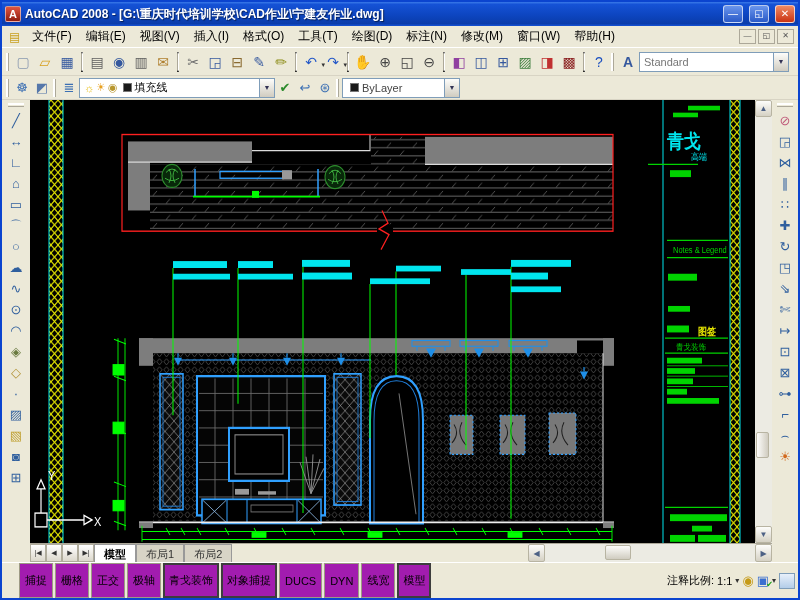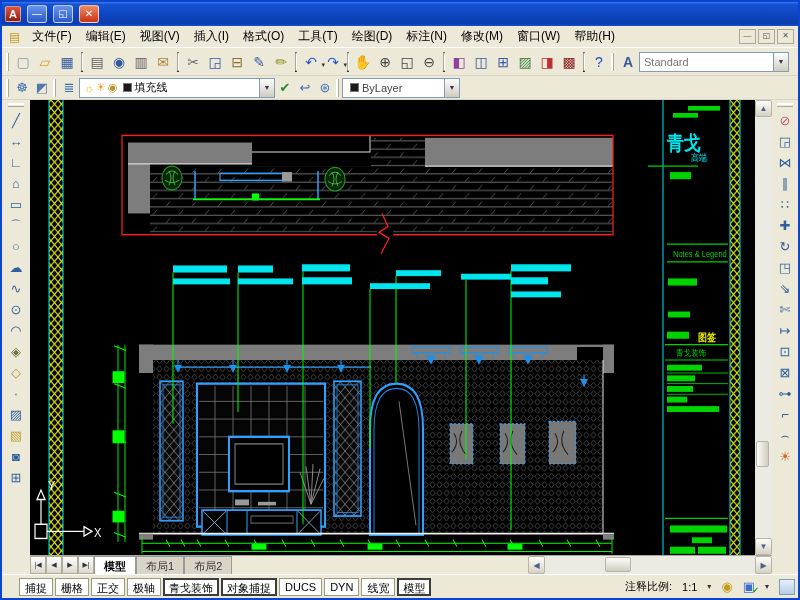--- a/index.html
+++ b/index.html
@@ -61,38 +61,39 @@
 
 .cmd{flex:0 0 70px;background:#ece9d8;padding:2px;display:flex;border-top:1px solid #fff}
 .cmd-grip{width:5px;flex:0 0 5px;border:1px solid #fff;border-right-color:#aca899;margin-right:2px}
 .cmd-box{flex:1;background:#fff;border:1px solid #808080;border-bottom-color:#fff;border-right-color:#fff;display:flex;flex-direction:column;font-family:"DejaVu Sans Mono","DejaVu Sans",monospace;font-size:12.5px;color:#000}
 .cmd-hist{flex:1;padding:2px 4px 0;line-height:16px;border-bottom:2px groove #d4d0c8;white-space:pre-wrap}
 .cmd-line{height:16px;flex:0 0 16px;padding:0 4px}
 
 .statusbar{flex:0 0 24px;display:flex;align-items:center;background:#ece9d8;border-top:1px solid #fff;padding:0 3px;gap:2px;font-size:11px}
 .coords{width:226px;flex:0 0 226px;height:18px;border:1px solid;border-color:#888 #fff #fff #888;padding:2px 5px;color:#111;white-space:nowrap;overflow:hidden}
 .toggles{display:flex;gap:2px;margin-left:14px}
-.toggle{height:18px;padding:2px 5px;font-size:11px;background:#ffffff;border:1px solid #9d9a84;color:#000;white-space:nowrap}
+.toggle{height:35px;padding:2px 5px;font-size:11px;background:#a21caf;border:1px solid #9d9a84;color:#000;white-space:nowrap}
 .toggle.on{border:2px solid #3d3d3d;padding:1px 4px}
-.sb-right{margin-left:auto;display:flex;align-items:center;gap:10px}
+.sb-right{margin-left:auto;display:flex;align-items:center;gap:3px}
 .sb-lbl{color:#000;white-space:nowrap}
 .sb-caret{font-size:8px;color:#333}
 .sb-ico{font-size:13px}
 .sb-ico.gold{color:#c59a18}
 .sb-ico.blue{color:#3a6fd0;position:relative}
 .sb-ico .chk{color:#18a018;font-size:8px;position:absolute;right:-4px;bottom:-1px;font-style:normal}
 .cleanscreen{width:16px;height:16px;background:linear-gradient(#e8f0fa,#b3cde8);border:1px solid #7f9db9}
 </style>
 </head>
 <body>
 
 <div class="window">
 
   <div class="titlebar">
     <div class="app-icon">A</div>
+    <div class="title-text">AutoCAD 2008 - [G:\重庆时代培训学校\CAD作业\宁建友作业.dwg]</div>
     <div class="winbtn">—</div>
     <div class="winbtn">◱</div>
     <div class="winbtn close">✕</div>
   </div>
 
   <div class="menubar">
     <span class="file-icon">▤</span>
     <div class="mi"><span>文件(F)</span></div>
       <div class="mi"><span>编辑(E)</span></div>
       <div class="mi"><span>视图(V)</span></div>

